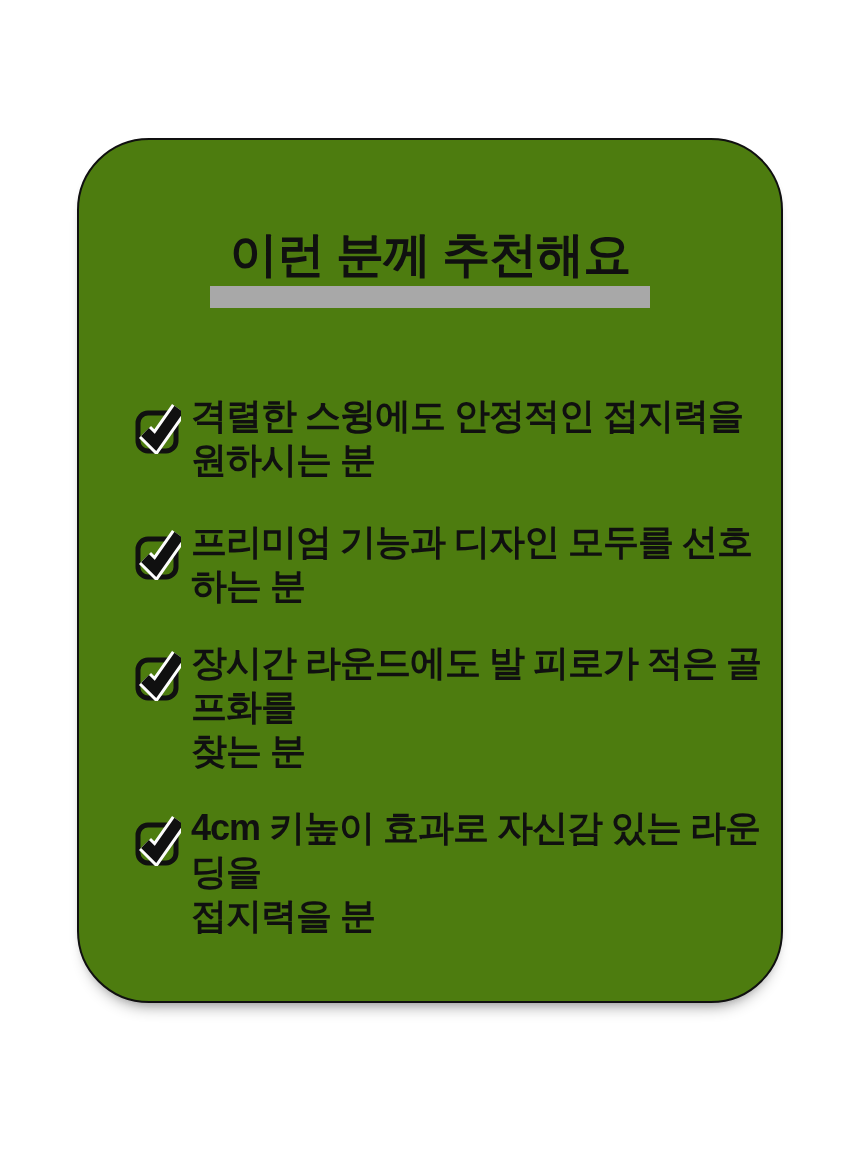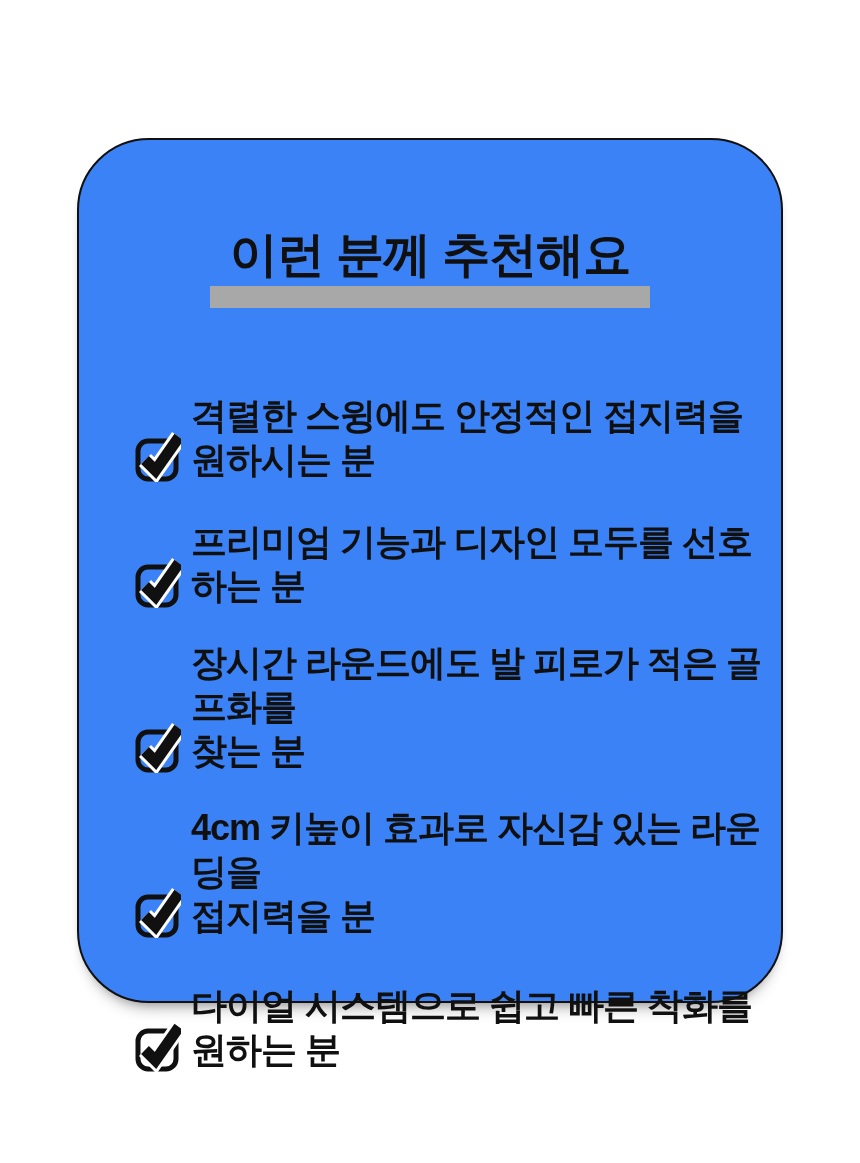--- a/index.html
+++ b/index.html
@@ -10,21 +10,21 @@
     background: #ffffff;
     font-family: "Liberation Sans", sans-serif;
     overflow: hidden;
   }
 
   .card {
     position: relative;
     width: 706px;
     height: 865px;
     margin: 138px auto 0 auto;
-    background: #3b82f6;
+    background: #4d7c0f;
     border: 2.5px solid #101010;
     border-radius: 72px;
     box-shadow: 0 12px 16px -10px rgba(0,0,0,0.45), 0 3px 8px -4px rgba(0,0,0,0.12);
     padding-top: 85px;
   }
 
   .title-row {
     text-align: center;
   }
 
@@ -52,21 +52,21 @@
     letter-spacing: -1px;
     color: #101010;
   }
 
   .rec-list {
     margin: 98px 0 0 56px;
   }
 
   .rec-item {
     display: flex;
-    align-items: flex-end;
+    align-items: flex-start;
   }
 
   .rec-item:nth-child(1) { margin-bottom: 38px; }
   .rec-item:nth-child(2) { margin-bottom: 33px; }
   .rec-item:nth-child(3) { margin-bottom: 33px; }
   .rec-item:nth-child(4) { margin-bottom: 46px; }
 
   .check-icon {
     flex: 0 0 auto;
     width: 46px;
@@ -130,23 +130,15 @@
     <div class="rec-item">
       <svg class="check-icon" viewBox="0 0 46 52" xmlns="http://www.w3.org/2000/svg">
         <rect x="3" y="11" width="38" height="38" rx="10" fill="none" stroke="#101010" stroke-width="5"></rect>
         <path d="M10 30 L20.5 40.5 L44 7" fill="none" stroke="#fdfdfd" stroke-width="17" stroke-linecap="butt" stroke-linejoin="miter"></path>
         <path d="M10 30 L20.5 40.5 L44 7" fill="none" stroke="#101010" stroke-width="11" stroke-linecap="butt" stroke-linejoin="miter"></path>
       </svg>
       <div class="rec-text">4cm 키높이 효과로 자신감 있는 라운딩을
 접지력을 분</div>
     </div>
 
-    <div class="rec-item">
-      <svg class="check-icon" viewBox="0 0 46 52" xmlns="http://www.w3.org/2000/svg">
-        <rect x="3" y="11" width="38" height="38" rx="10" fill="none" stroke="#101010" stroke-width="5"></rect>
-        <path d="M10 30 L20.5 40.5 L44 7" fill="none" stroke="#fdfdfd" stroke-width="17" stroke-linecap="butt" stroke-linejoin="miter"></path>
-        <path d="M10 30 L20.5 40.5 L44 7" fill="none" stroke="#101010" stroke-width="11" stroke-linecap="butt" stroke-linejoin="miter"></path>
-      </svg>
-      <div class="rec-text">다이얼 시스템으로 쉽고 빠른 착화를 원하는 분</div>
-    </div>
 
   </div>
 </div>
 
 </body></html>

